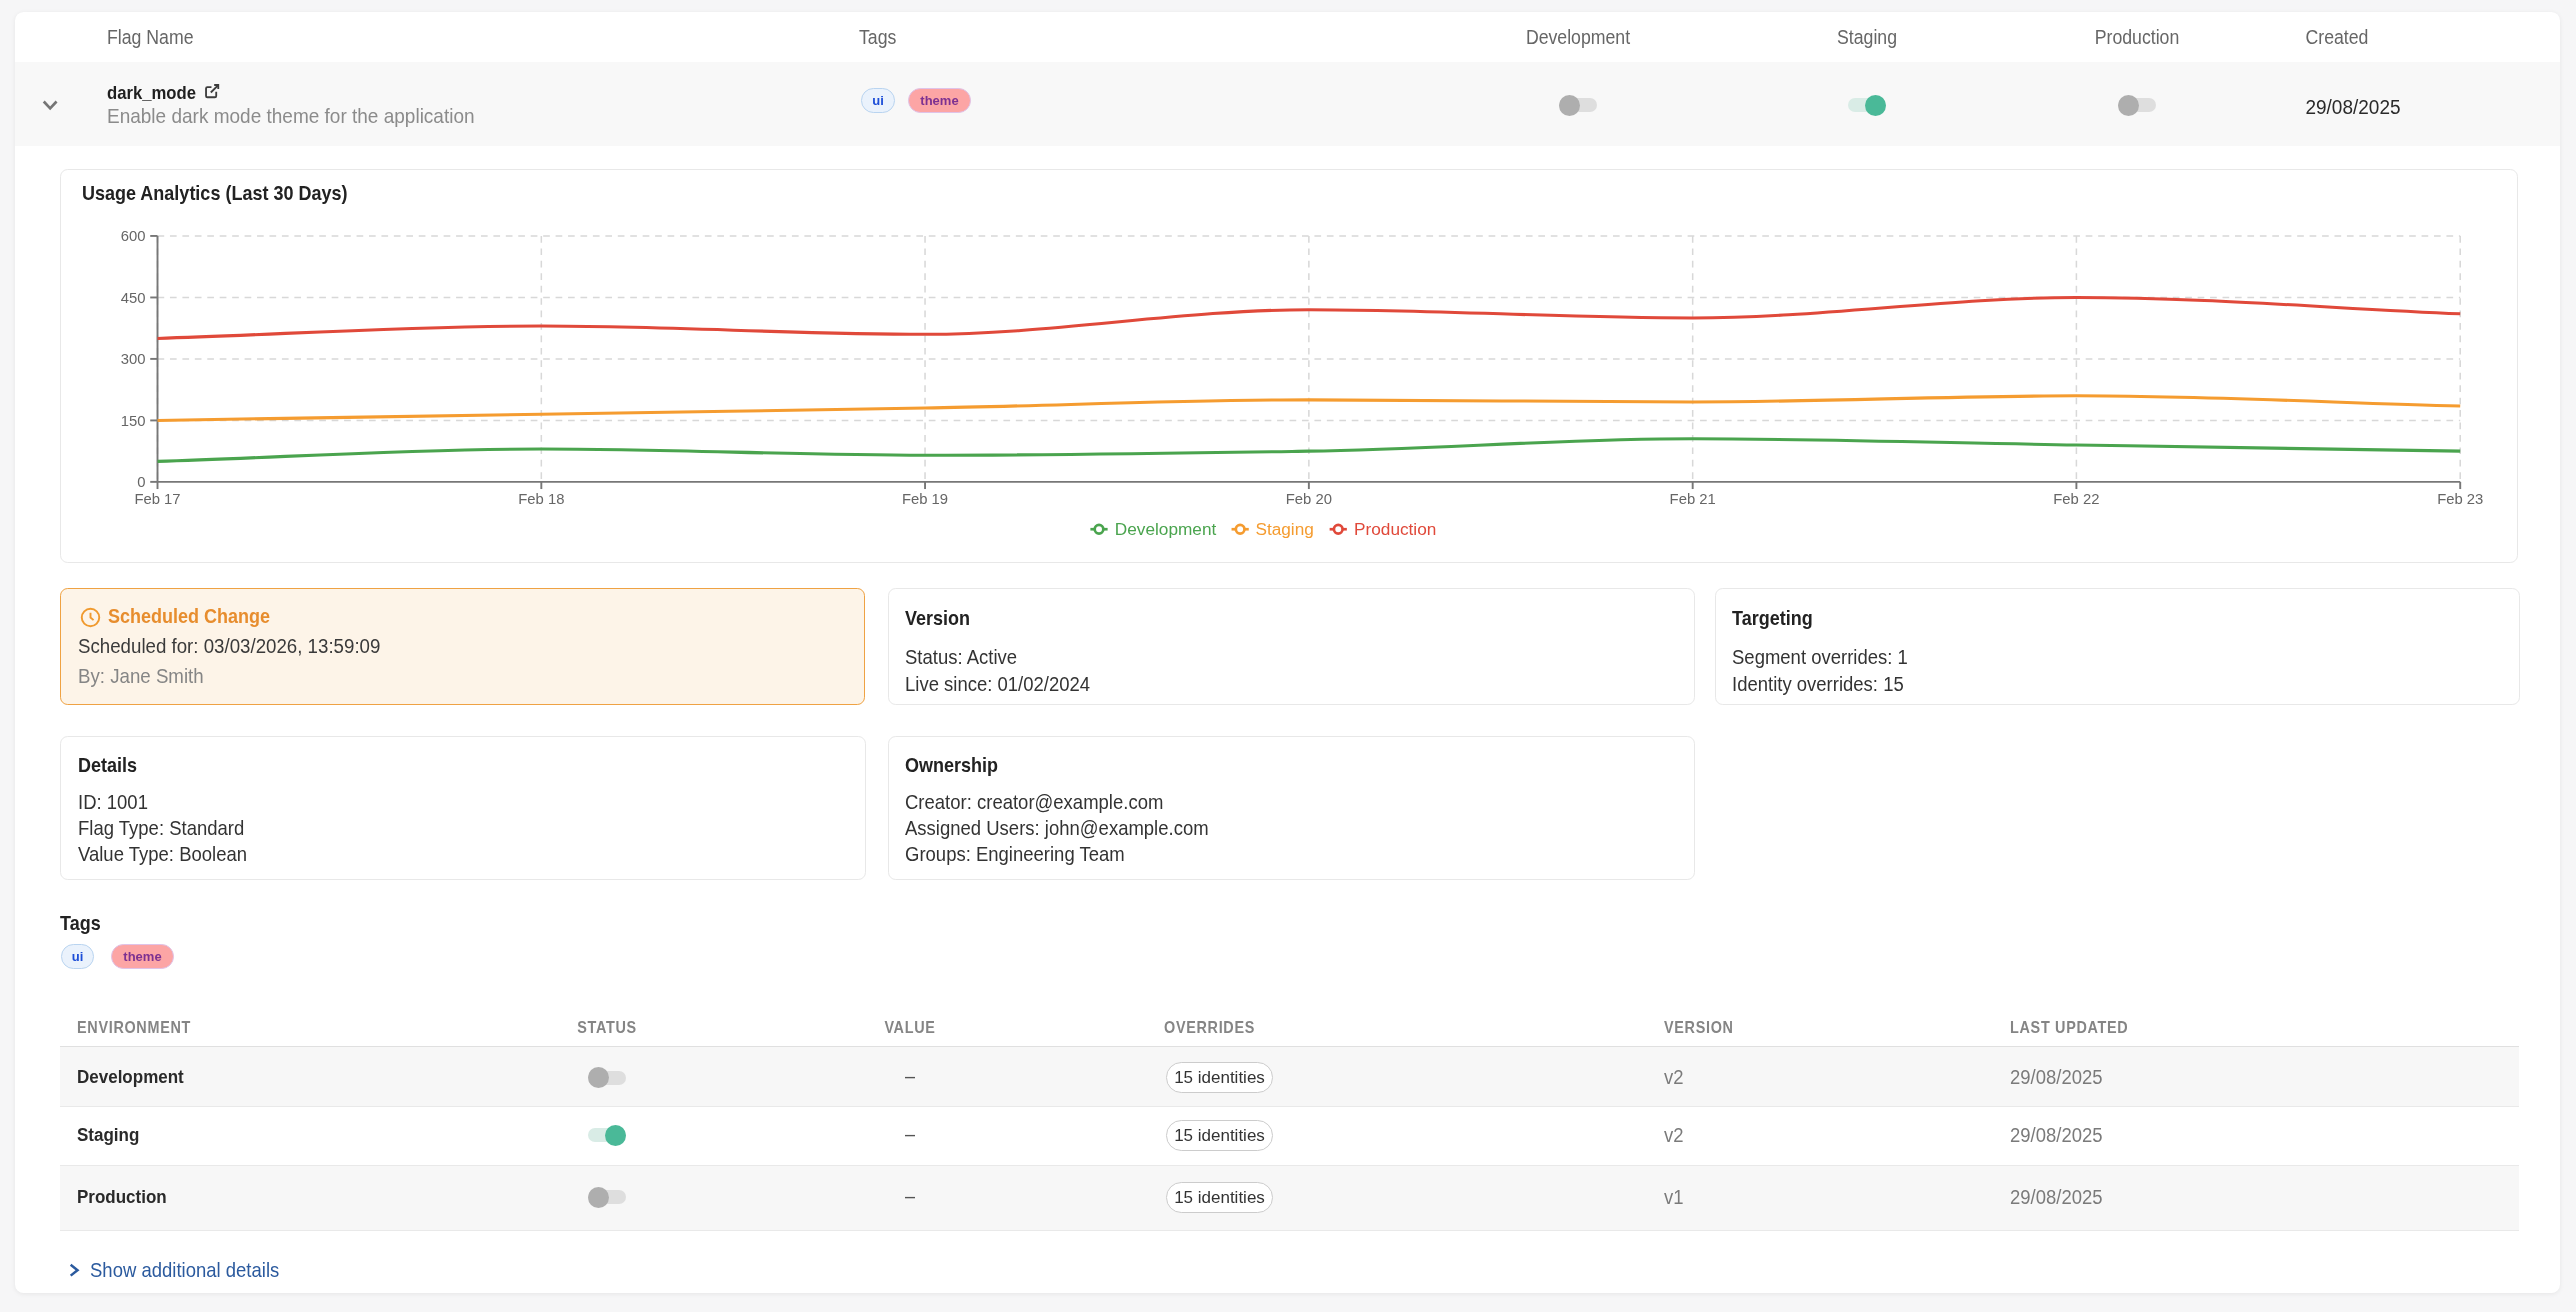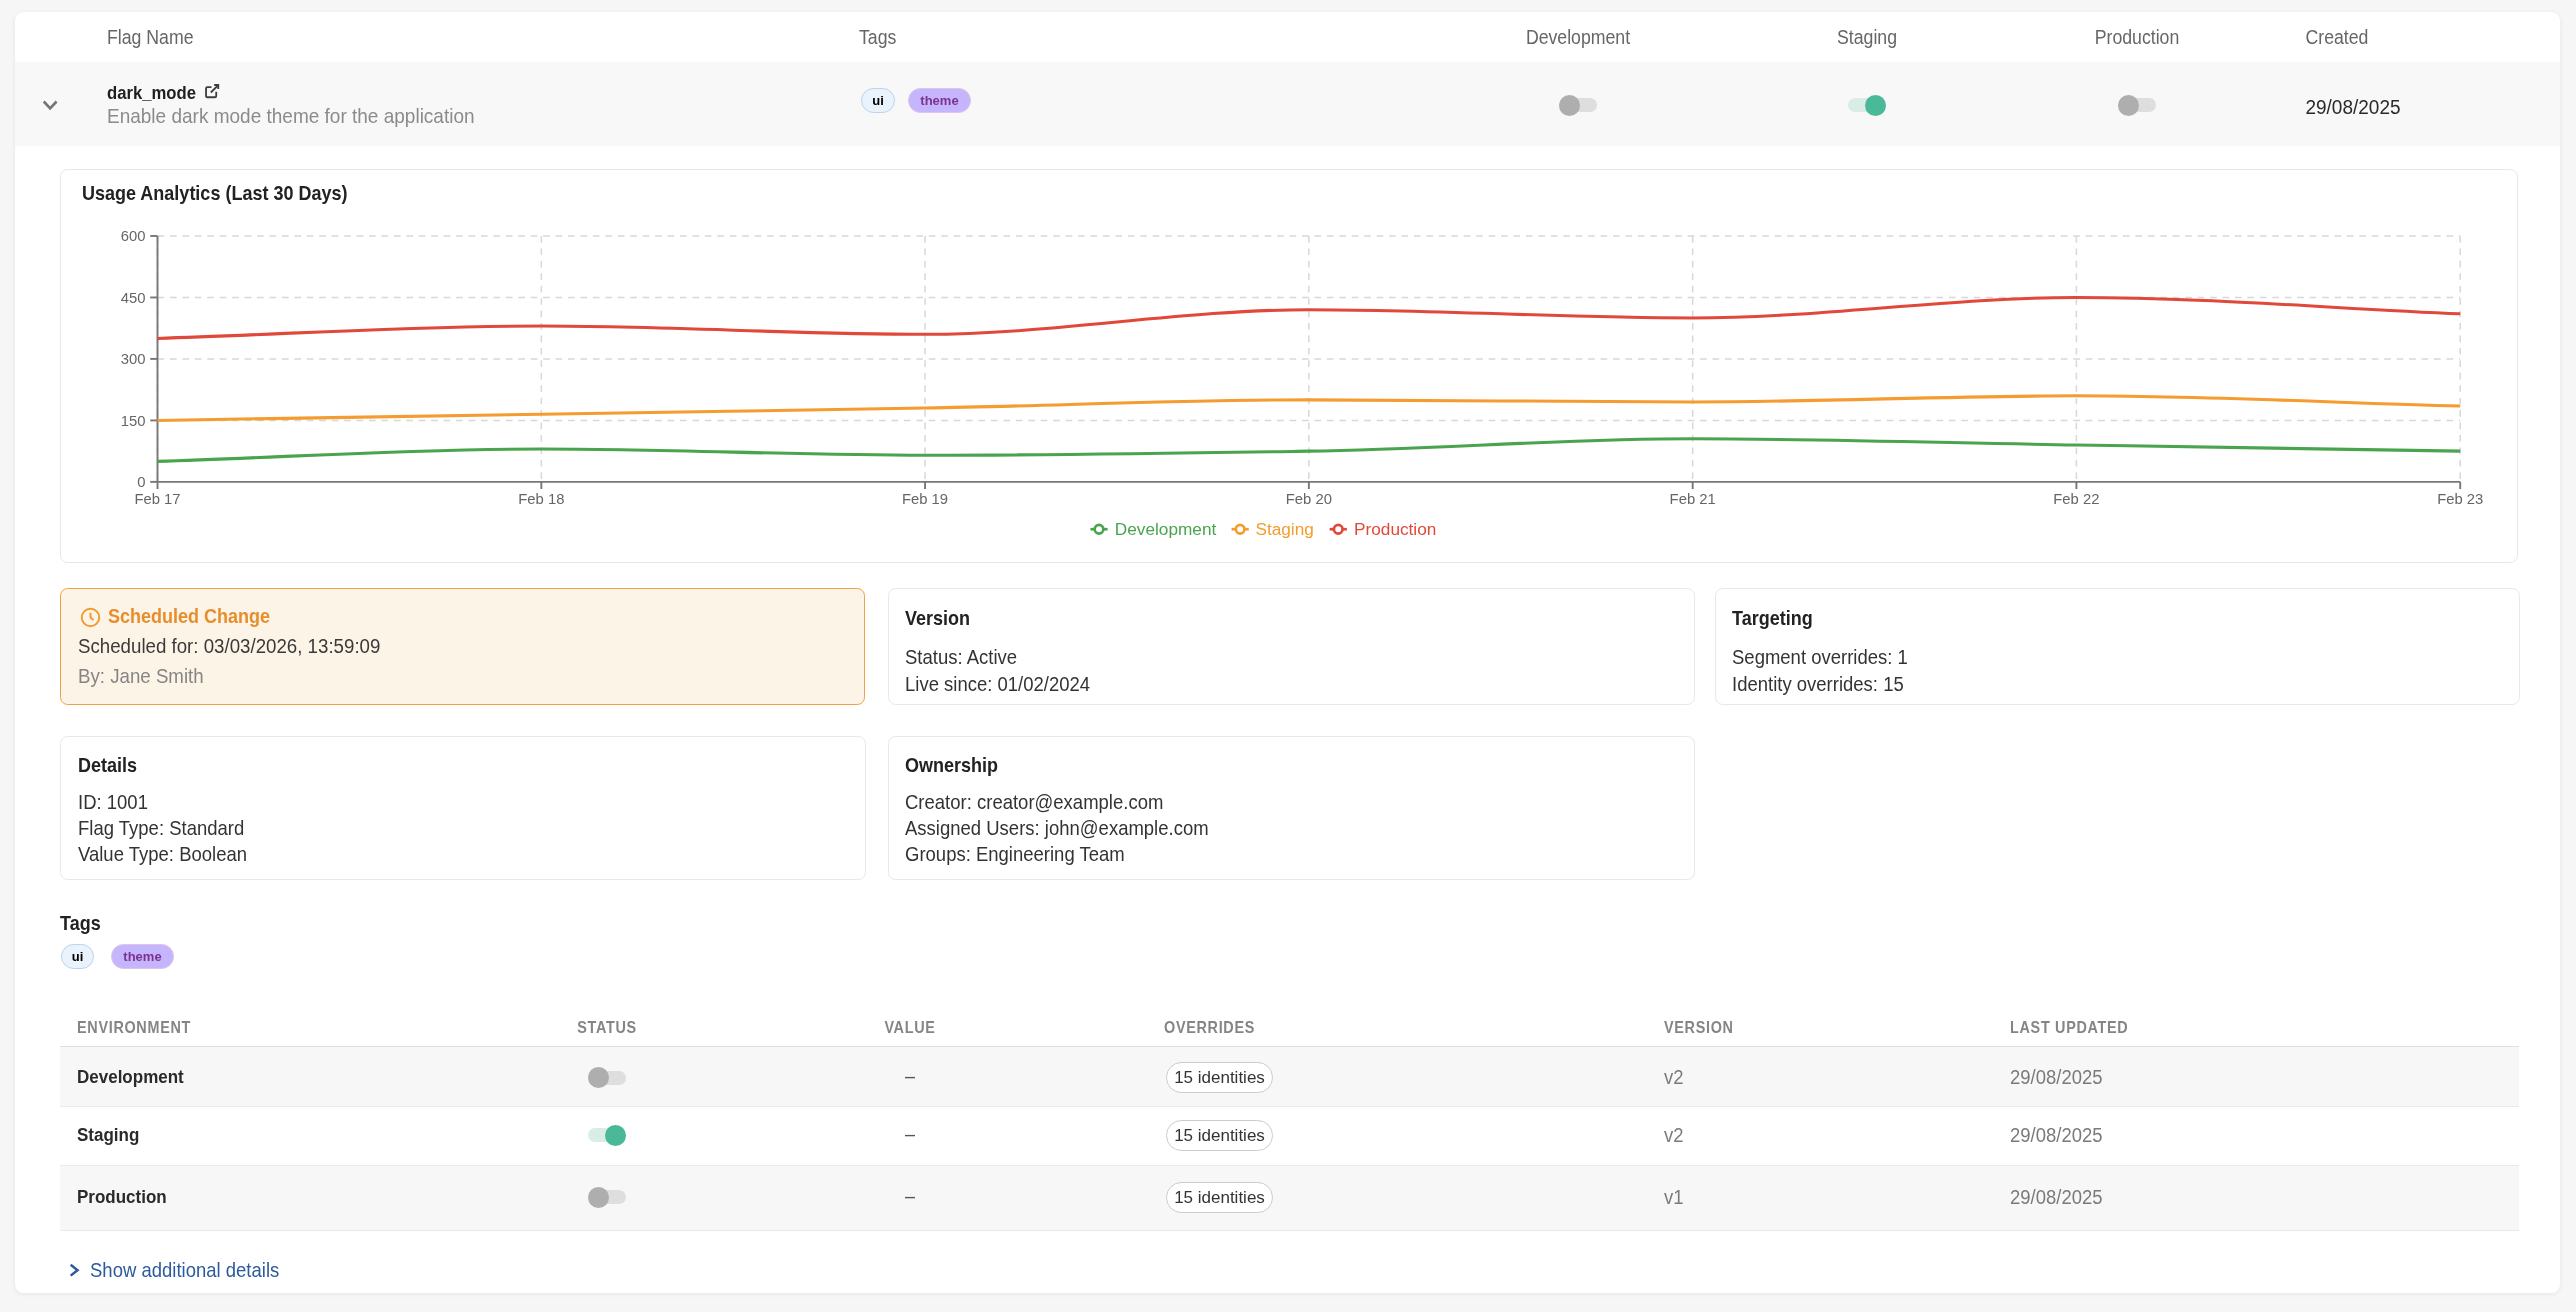--- a/index.html
+++ b/index.html
@@ -4,22 +4,22 @@
 html,body { width:2576px; height:1313px; background:#f6f6f7; font-family:"Liberation Sans",sans-serif; position:relative; }
 .abs { position:absolute; }
 .vc { transform: translateY(-50%) scaleY(1.1); white-space:nowrap; }
 .cc { transform: translate(-50%,-50%) scaleY(1.1); white-space:nowrap; }
 .hdr { font-size:17.7px; color:#666; }
 .b { font-weight:bold; }
 .body19 { font-size:18.5px; color:#333; }
 .card { position:absolute; background:#fff; border:1.4px solid #e8e8e8; border-radius:7.7px; }
 .card.warn { border-width:1.9px; }
 .pill { height:25px; border-radius:12.4px; font-size:13px; font-weight:bold; line-height:23px; text-align:center; }
-.pill.ui { background:#eaf2fc; border:1.4px solid #b9d4f0; color:#000000; }
-.pill.theme { background:#c4b5fd; border:1.4px solid #dfc3e8; color:#7d3191; }
+.pill.ui { background:#eaf2fc; border:1.4px solid #b9d4f0; color:#1d4ed8; }
+.pill.theme { background:#fca5a5; border:1.4px solid #dfc3e8; color:#7d3191; }
 .gl { stroke:#d8d8d8; stroke-width:1.6; stroke-dasharray:7 6; fill:none; }
 .ax { stroke:#777; stroke-width:2; fill:none; }
 .xl { font-size:15.5px; fill:#666; }
 .lg { font-size:18px; }
 .thead { font-size:14.4px; font-weight:bold; color:#858585; letter-spacing:0.7px; }
 .tdgrey { font-size:18.5px; color:#7a7a7a; }
 </style></head>
 <body>
 <div class="abs" style="left:15.3px;top:12.4px;width:2545px;height:1281px;background:#fff;border-radius:8.6px;box-shadow:0 1px 4.8px rgba(0,0,0,0.07)"></div>
 <div class="abs" style="left:15.3px;top:62px;width:2545px;height:84px;background:#f8f8f8"></div>

